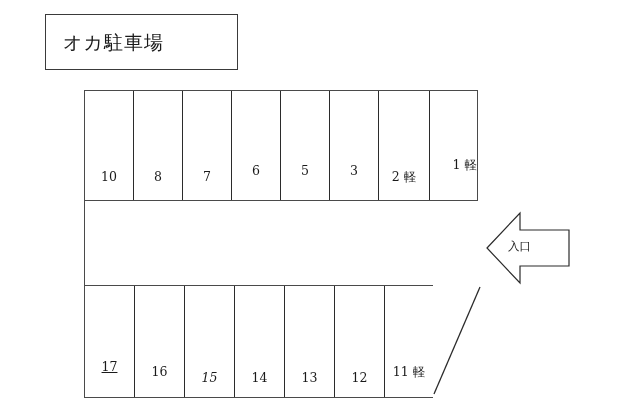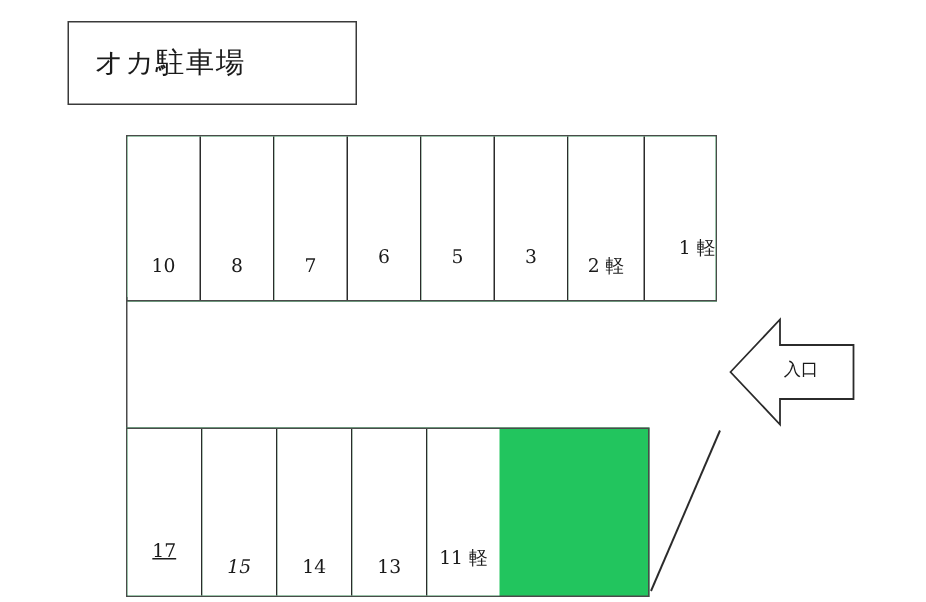--- a/index.html
+++ b/index.html
@@ -38,21 +38,21 @@
     letter-spacing: 1px;
     white-space: nowrap;
     font-family: "DejaVu Serif", "Liberation Serif", serif;
   }
 
   
   .lot-row {
     position: absolute;
     display: flex;
     box-sizing: border-box;
-    background: #22c55e;
+    background: #8b5cf6;
     border-top: 1px solid #4a4a4a;
     border-bottom: 1px solid #4a4a4a;
     border-right: 1px solid #4a4a4a;
     border-left: 1px solid #4a4a4a;
   }
   #row-top {
     left: 84px;
     top: 90px;
     width: 394px;
     height: 111px;
@@ -100,21 +100,20 @@
     left: 484px;
     top: 209px;
     width: 88px;
     height: 78px;
   }
   #entrance-label {
     position: absolute;
     left: 24px;
     top: 30px;
     width: 52px;
-    text-align: center;
     font-size: 11.5px;
     line-height: 14px;
     white-space: nowrap;
     font-family: "DejaVu Serif", "Liberation Serif", serif;
     color: #1a1a1a;
   }
 
   
   #drive-diagonal {
     position: absolute;
@@ -159,28 +158,34 @@
         <div class="stall-label" style="bottom: 28px; text-align: right;">1 軽</div>
       </div>
     </div>
 
   <div id="driveway-wall"></div>
 
   <div id="row-bottom" class="lot-row">
       <div class="stall" style="width: 50px;">
         <div class="stall-label" style="bottom: 23px; text-decoration: underline;">17</div>
       </div>
+      <div class="stall" style="width: 50px;">
+        <div class="stall-label" style="bottom: 18px;">16</div>
+      </div>
       <div class="stall" style="width: 50px; font-style: italic;">
         <div class="stall-label" style="bottom: 12px;">15</div>
       </div>
       <div class="stall" style="width: 50px;">
         <div class="stall-label" style="bottom: 12px; text-align: center;">14</div>
       </div>
       <div class="stall" style="width: 50px;">
         <div class="stall-label" style="bottom: 12px;">13</div>
+      </div>
+      <div class="stall" style="width: 50px;">
+        <div class="stall-label" style="bottom: 12px;">12</div>
       </div>
       <div class="stall" style="width: 48px;">
         <div class="stall-label" style="bottom: 18px;">11 軽</div>
       </div>
     </div>
 
   <svg id="drive-diagonal" viewBox="0 0 62 120">
     <line x1="9" y1="114" x2="55" y2="7" stroke="#2b2b2b" stroke-width="1.3"></line>
   </svg>
 

